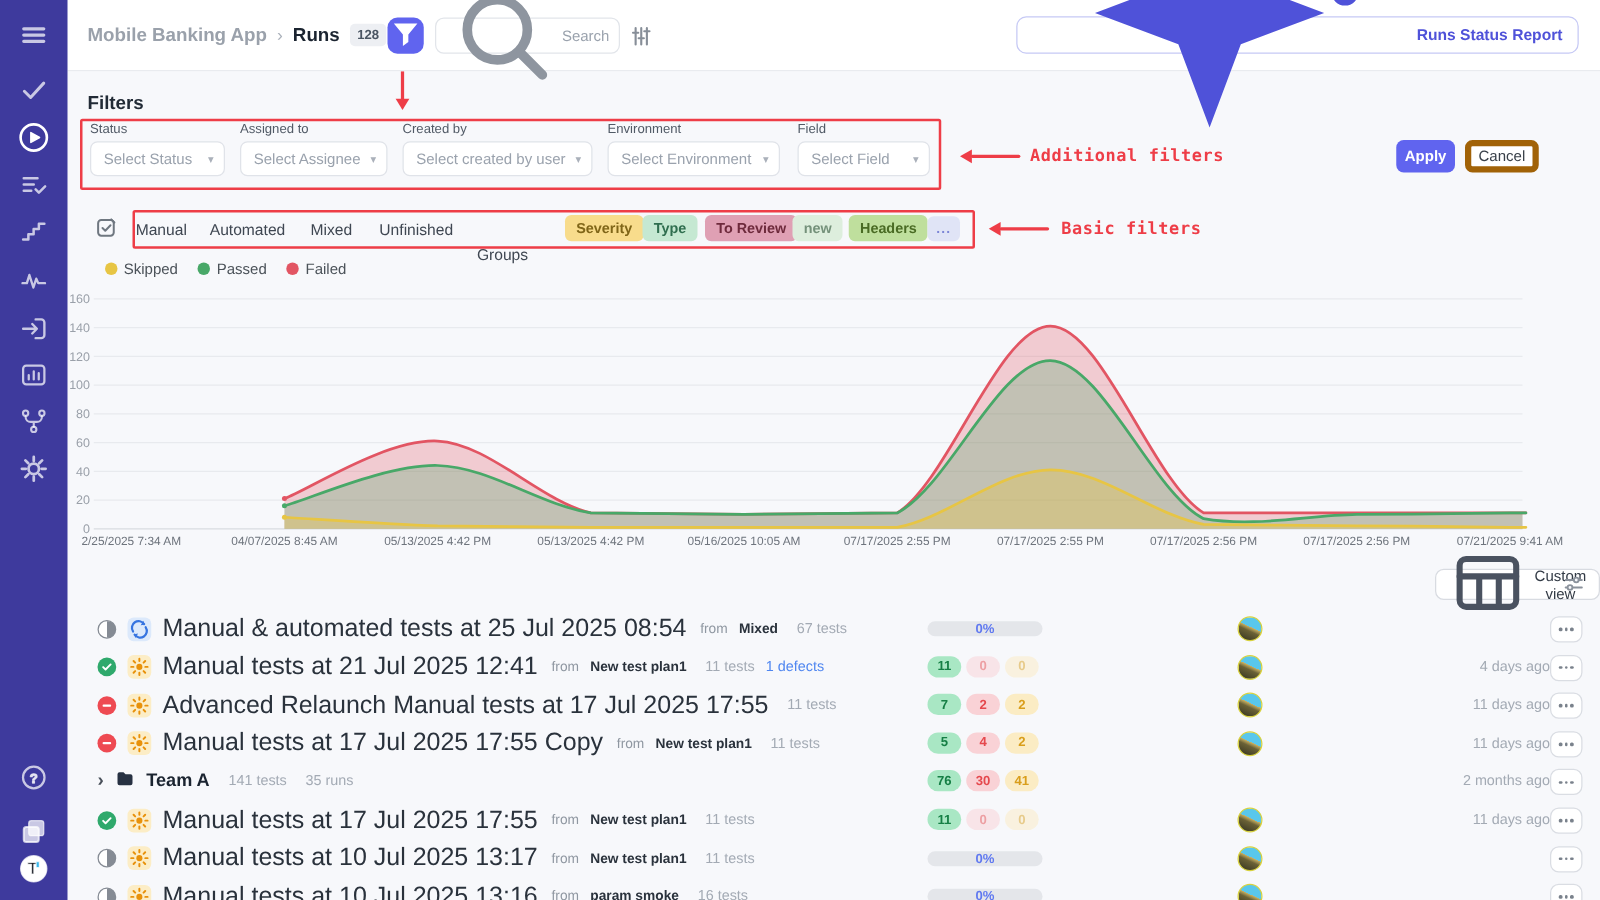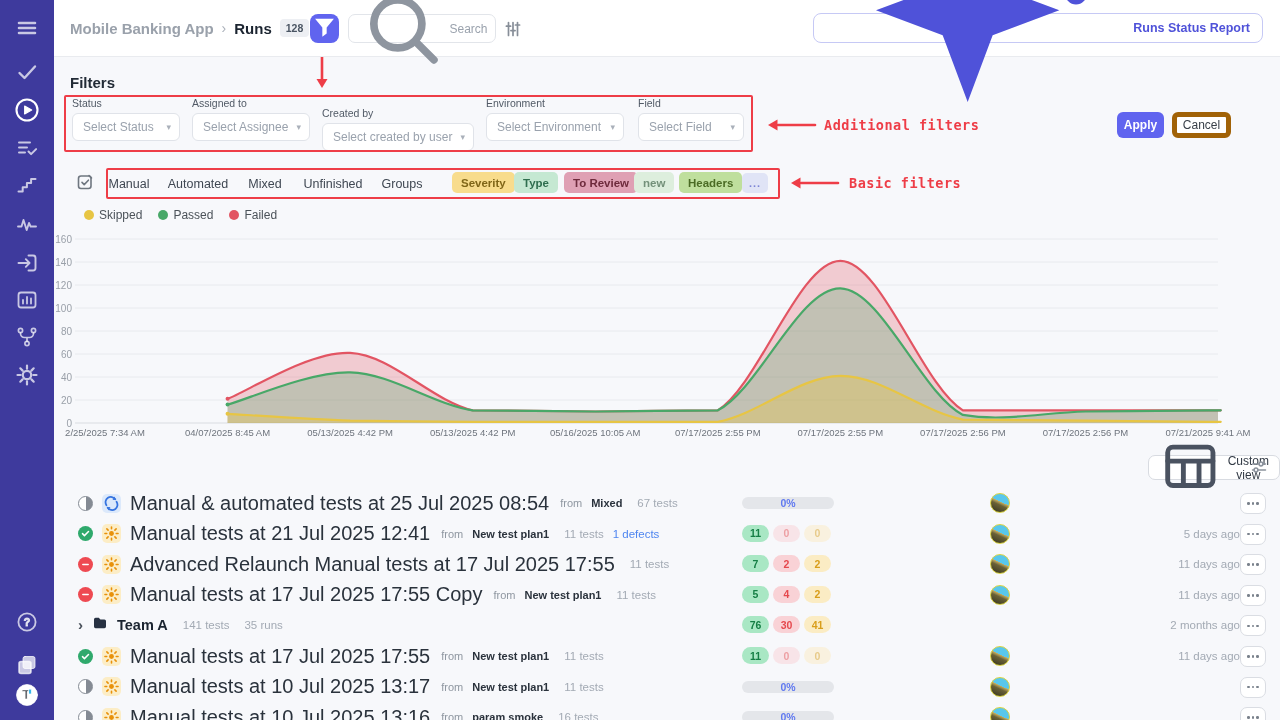--- a/index.html
+++ b/index.html
@@ -220,21 +220,21 @@
           <span class="car">▾</span>
         </div>
       </div>
       <div class="filter-group" style="left: 192px; top: 97px; width: 118px;">
         <div class="filter-label">Assigned to</div>
         <div class="filter-select">
           <span class="ph">Select Assignee</span>
           <span class="car">▾</span>
         </div>
       </div>
-      <div class="filter-group" style="left: 322px; top: 107px; width: 152px;">
+      <div class="filter-group" style="left: 322px; top: 97px; width: 152px;">
         <div class="filter-label">Created by</div>
         <div class="filter-select">
           <span class="ph">Select created by user</span>
           <span class="car">▾</span>
         </div>
       </div>
       <div class="filter-group" style="left: 486px; top: 97px; width: 138px;">
         <div class="filter-label">Environment</div>
         <div class="filter-select">
           <span class="ph">Select Environment</span>
@@ -254,21 +254,21 @@
 
   <span class="bulk-icon"><svg viewBox="0 0 18 18" fill="none" stroke="currentColor" stroke-linecap="round" stroke-linejoin="round" width="100%" height="100%">
         <rect x="2.5" y="3" width="12.5" height="12.5" rx="2.5" stroke-width="1.6"></rect>
         <path d="M6 9.4l2.2 2.2 4.2-4.4M13 2.5l2.5 2.5" stroke-width="1.6"></path>
       </svg></span>
   <div id="basic-filters">
       <div class="bf-tab" style="left: 129px;">Manual</div>
       <div class="bf-tab" style="left: 198px;">Automated</div>
       <div class="bf-tab" style="left: 265px;">Mixed</div>
       <div class="bf-tab" style="left: 333px;">Unfinished</div>
-      <div class="bf-tab" style="left: 402px;">Groups</div>
+      <div class="bf-tab" style="left: 402px; margin-top: 20px;">Groups</div>
       <div class="bf-tag" style="left: 452px; min-width: 44px; background: rgb(248, 220, 140); color: rgb(128, 102, 24);">Severity</div>
       <div class="bf-tag" style="left: 514px; min-width: 33px; background: rgb(197, 232, 210); color: rgb(47, 110, 79);">Type</div>
       <div class="bf-tag" style="left: 564px; min-width: 62px; background: rgb(223, 160, 180); color: rgb(110, 42, 60);">To Review</div>
       <div class="bf-tag" style="left: 634px; min-width: 34px; background: rgb(221, 238, 221); color: rgb(116, 145, 122);">new</div>
       <div class="bf-tag" style="left: 679px; min-width: 51px; background: rgb(191, 223, 157); color: rgb(74, 107, 36);">Headers</div>
       <div class="bf-more" style="left: 742px;">...</div>
     </div>
 
   <div class="annot-box" id="annot-box1" style="left: 64px; top: 95px; width: 689px; height: 57px; border-color: rgb(238, 61, 71);"></div>
   <div class="annot-box" id="annot-box2" style="left: 106px; top: 168px; width: 674px; height: 31px; border-color: rgb(238, 61, 71);"></div>
@@ -399,21 +399,21 @@
           <span class="row-from-name">New test plan1</span>
           <span class="row-tests">11 tests</span>
           <span class="row-defects">1 defects</span>
         </div>
         <div class="row-badges">
           <span class="badge b-pass">11</span>
           <span class="badge b-fail faded">0</span>
           <span class="badge b-skip faded">0</span>
         </div>
         <span class="row-avatar"></span>
-        <span class="row-time">5 days ago</span>
+        <span class="row-time">4 days ago</span>
         <button class="row-menu">
           <i></i>
           <i></i>
           <i></i>
         </button>
       </div>
       <div class="run-row" style="top: 61.2px;">
         <div class="row-left">
           <span class="st-ic st-failed">
             <svg viewBox="0 0 12 12" width="9" height="9">

